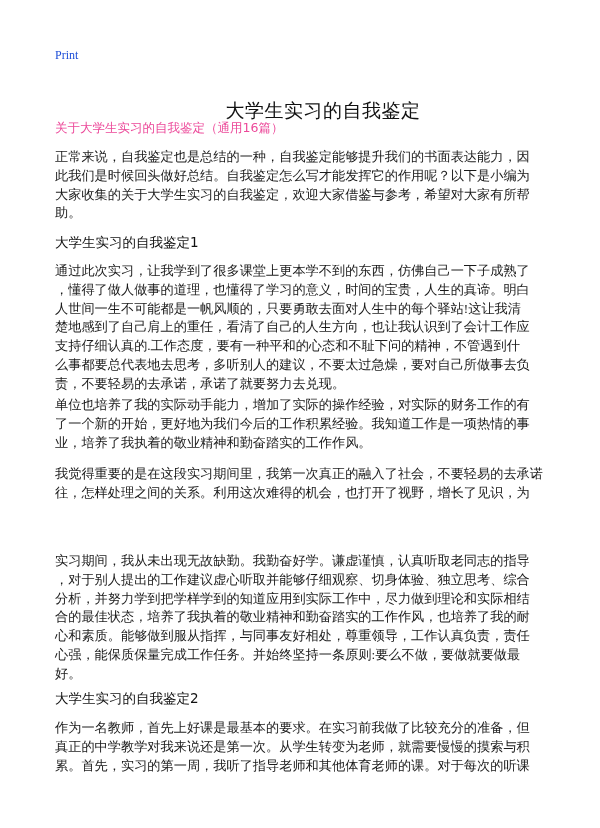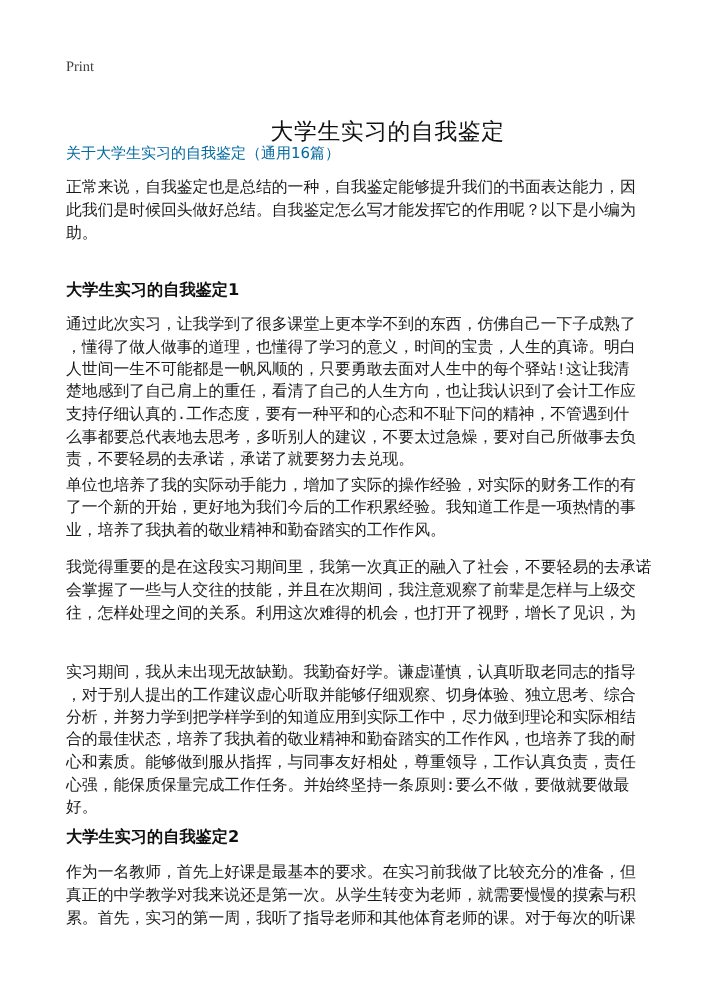--- a/index.html
+++ b/index.html
@@ -19,21 +19,21 @@
       left: 55px;
       top: 0;
       width: 500px;
     }
     .print-label {
       position: absolute;
       left: 0;
       top: 47px;
       font-family: "Liberation Serif", "DejaVu Serif", serif;
       font-size: 12px;
-      color: #404040;
+      color: #1d4ed8;
       line-height: 16px;
     }
     .doc-title {
       position: absolute;
       left: 0;
       top: 78px;
       width: 500px;
       text-align: center;
       font-family: "DejaVu Sans", "Liberation Sans", sans-serif;
       font-size: 19px;
@@ -41,42 +41,42 @@
       color: #111;
       letter-spacing: 0.5px;
     }
     .subtitle {
       position: absolute;
       left: 0;
       top: 119px;
       font-family: "DejaVu Sans", "Liberation Sans", sans-serif;
       font-size: 12.5px;
       line-height: 18px;
-      color: #0369a1;
+      color: #ec4899;
     }
     .body-block {
       position: absolute;
       left: 0;
       width: 500px;
     }
     .para {
-      font-family: Liberation Mono, monospace;
+      font-family: Liberation Serif, serif;
       font-size: 13.2px;
       line-height: 18.8px;
       color: #1a1a1a;
       margin: 0;
       word-break: break-all;
     }
     .para .ln {
       display: block;
       white-space: nowrap;
     }
     .section-heading {
       font-family: "DejaVu Sans", "Liberation Sans", sans-serif;
-      font-weight: bold;
+      font-weight: normal;
       font-size: 13.5px;
       line-height: 20px;
       color: #111;
       margin: 0;
     }
   </style>
 </head>
 <body>
 
 <div class="page">
@@ -84,20 +84,21 @@
   <div class="print-label">Print</div>
 
   <h1 class="doc-title" style="margin:18px;font-weight:normal;">大学生实习的自我鉴定</h1>
 
   <div class="subtitle">关于大学生实习的自我鉴定（通用16篇）</div>
 
   <div class="body-block" style="top:148px;">
     <p class="para">
       <span class="ln">正常来说，自我鉴定也是总结的一种，自我鉴定能够提升我们的书面表达能力，因</span>
       <span class="ln">此我们是时候回头做好总结。自我鉴定怎么写才能发挥它的作用呢？以下是小编为</span>
+      <span class="ln">大家收集的关于大学生实习的自我鉴定，欢迎大家借鉴与参考，希望对大家有所帮</span>
       <span class="ln">助。</span>
     </p>
   </div>
 
   <div class="body-block" style="top:232px;">
     <h2 class="section-heading">大学生实习的自我鉴定1</h2>
   </div>
 
   <div class="body-block" style="top:262px;">
     <p class="para">
@@ -115,21 +116,20 @@
     <p class="para">
       <span class="ln">单位也培养了我的实际动手能力，增加了实际的操作经验，对实际的财务工作的有</span>
       <span class="ln">了一个新的开始，更好地为我们今后的工作积累经验。我知道工作是一项热情的事</span>
       <span class="ln">业，培养了我执着的敬业精神和勤奋踏实的工作作风。</span>
     </p>
   </div>
 
   <div class="body-block" style="top:465px;">
     <p class="para">
       <span class="ln">我觉得重要的是在这段实习期间里，我第一次真正的融入了社会，不要轻易的去承诺</span>
-      <span class="ln">会掌握了一些与人交往的技能，并且在次期间，我注意观察了前辈是怎样与上级交</span>
       <span class="ln">往，怎样处理之间的关系。利用这次难得的机会，也打开了视野，增长了见识，为</span>
     </p>
   </div>
 
   <div class="body-block" style="top:552px;">
     <p class="para">
       <span class="ln">实习期间，我从未出现无故缺勤。我勤奋好学。谦虚谨慎，认真听取老同志的指导</span>
       <span class="ln">，对于别人提出的工作建议虚心听取并能够仔细观察、切身体验、独立思考、综合</span>
       <span class="ln">分析，并努力学到把学样学到的知道应用到实际工作中，尽力做到理论和实际相结</span>
       <span class="ln">合的最佳状态，培养了我执着的敬业精神和勤奋踏实的工作作风，也培养了我的耐</span>

